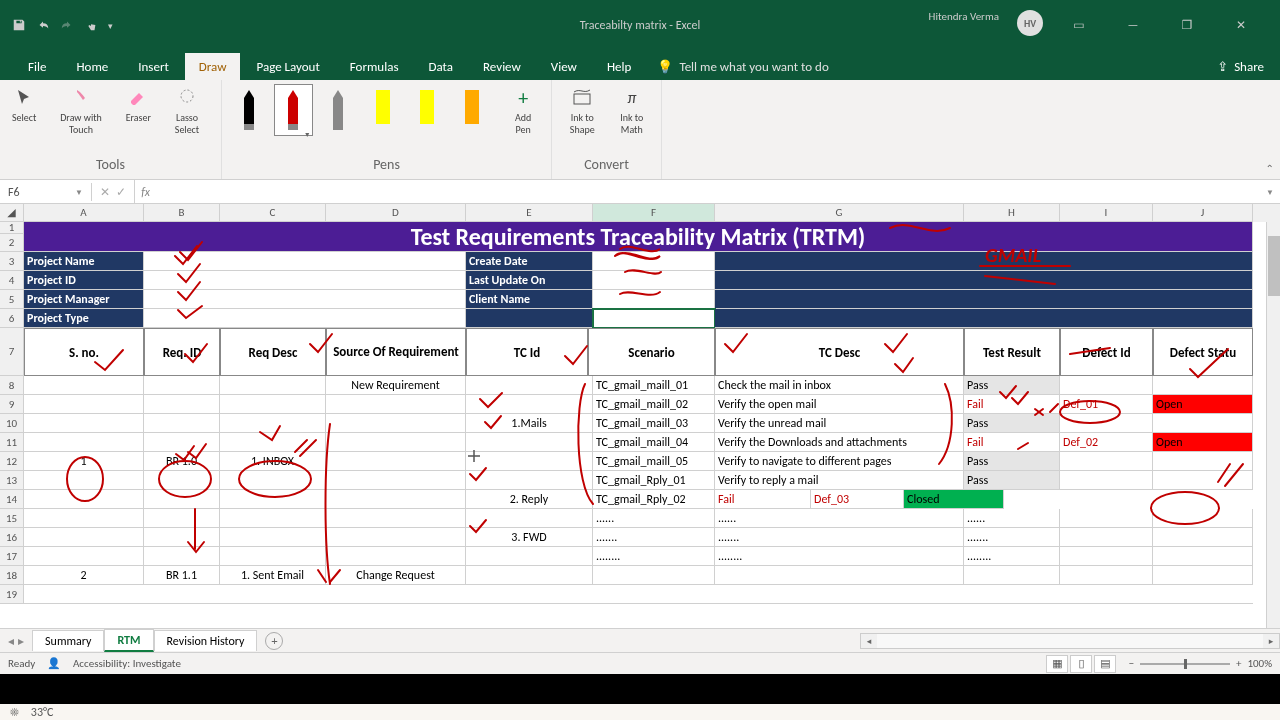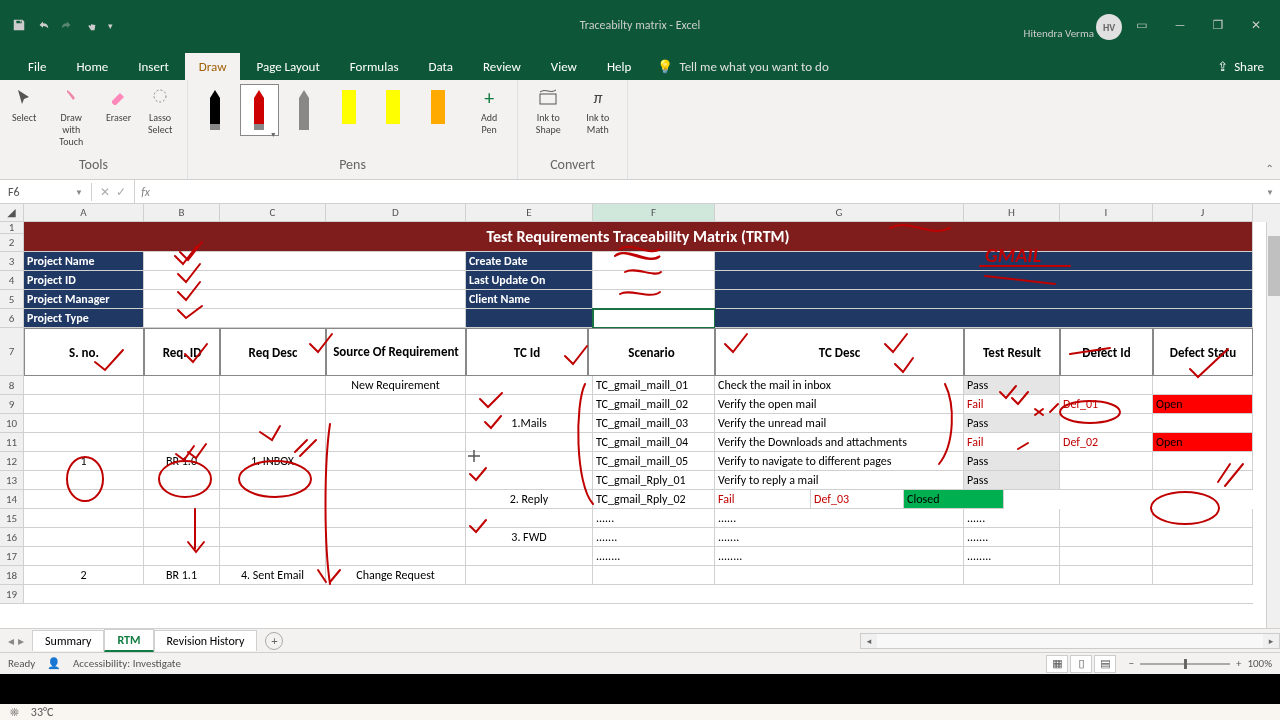--- a/index.html
+++ b/index.html
@@ -2,21 +2,21 @@
 <html><head>
 <meta charset="utf-8">
 <style>
 *{box-sizing:border-box;margin:0;padding:0;font-family:"Segoe UI",Calibri,sans-serif}
 body{background:#000;width:1280px;height:720px;overflow:hidden;position:relative}
 .titlebar{height:50px;background:linear-gradient(#0d5738,#0d5738);display:flex;align-items:center;color:#ccc;font-size:11px;position:relative}
 .tb-left{display:flex;gap:10px;padding-left:12px;align-items:center}
 .tb-left svg{fill:#ccc}
 .tb-ico{width:14px;height:14px;display:inline-block}
 .tb-title{position:absolute;left:50%;transform:translateX(-50%);font-size:12px}
-.tb-right{margin-left:auto;display:flex;align-items:flex-end;gap:2px;padding-right:6px}
+.tb-right{margin-left:auto;display:flex;align-items:flex-start;gap:18px;padding-right:21px}
 .avatar{width:26px;height:26px;border-radius:50%;background:#e0e0e0;color:#666;display:flex;align-items:center;justify-content:center;font-size:10px;font-weight:600}
 .winbtn{width:36px;height:30px;display:flex;align-items:center;justify-content:center;color:#ccc;font-size:12px}
 .ribbon-tabs{height:30px;background:#0d5738;display:flex;align-items:flex-end;padding-left:14px;gap:2px}
 .rtab{padding:6px 14px;font-size:13px;color:#fff;cursor:pointer}
 .rtab.active{background:#f3f2f1;color:#a16207;font-weight:400}
 .tell-me{display:flex;align-items:center;gap:6px;padding:6px 10px;color:#e0e0e0;font-size:13px}
 .share{margin-left:auto;padding:6px 16px;color:#fff;font-size:13px;display:flex;align-items:center;gap:6px}
 .ribbon-body{height:100px;background:#f3f2f1;border-bottom:1px solid #d0d0d0;display:flex;position:relative}
 .rgroup{border-right:1px solid #e0e0e0;padding:4px 8px;display:flex;flex-direction:column;align-items:center;justify-content:space-between;height:100%}
 .rgroup-row{display:flex;gap:6px;align-items:flex-start}
@@ -39,21 +39,21 @@
 .fx{padding:0 6px;font-style:italic;color:#888}
 .grid-wrap{position:relative;background:#fff;height:424px;overflow:hidden}
 .col-hdrs{display:flex;height:18px;background:#f0f0f0;font-size:11px;color:#555}
 .row-hdr{width:24px;background:#f0f0f0;border-right:1px solid #d0d0d0;border-bottom:1px solid #d0d0d0;text-align:center;font-size:11px;color:#555;display:flex;align-items:center;justify-content:center}
 .ch{border-right:1px solid #d0d0d0;border-bottom:1px solid #d0d0d0;text-align:center;line-height:18px}
 .ch.sel{background:#d0e8dc}
 .grid-body{position:relative}
 .row{display:flex;height:19px}
 .cell{border-right:1px solid #d0d0d0;border-bottom:1px solid #d0d0d0;font-size:12px;padding:1px 3px;overflow:hidden;white-space:nowrap;display:flex;align-items:center}
 .w-a{width:120px}.w-b{width:76px}.w-c{width:106px}.w-d{width:140px}.w-e{width:127px}.w-f{width:122px}.w-g{width:249px}.w-h{width:96px}.w-i{width:93px}.w-j{width:100px}
-.title-row{background:#7f1d1d;color:#fff;font-size:16px;font-weight:600;justify-content:center}
+.title-row{background:#4c1d95;color:#fff;font-size:24px;font-weight:600;justify-content:center}
 .meta-h{background:#203864;color:#fff;font-weight:600}
 .meta-b{background:#203864}
 .tbl-h{background:#fff;font-weight:600;font-size:13px;justify-content:center;border:1px solid #888}
 .pass{background:#e5e5e5}
 .fail{background:#ff0000;color:#000}
 .closed{background:#00b050}
 .def{color:#c00000}
 .sel-cell{outline:2px solid #1a7243;outline-offset:-1px}
 .tabs-bar{height:24px;background:#f3f2f1;border-top:1px solid #d0d0d0;display:flex;align-items:center;font-size:12px;position:relative}
 .sheet-nav{display:flex;gap:4px;padding:0 8px;color:#888}
@@ -119,21 +119,21 @@
     <span>💡</span>
     <span>Tell me what you want to do</span>
   </div>
   <div class="share">
     <span>⇪</span>
     <span>Share</span>
   </div>
 </div>
 
 <div class="ribbon-body">
-  <div class="rgroup" style="width:188px">
+  <div class="rgroup" style="width:222px">
     <div class="rgroup-row">
       <div class="ritm">
           <div class="ritm-ico">
             <svg width="20" height="20" viewBox="0 0 20 20">
               <path d="M4 2l4 14 2-5 5-2L4 2z" fill="#555"></path>
             </svg>
           </div>
           <span>Select</span>
         </div>
       <div class="ritm">
@@ -451,21 +451,21 @@
           <div class="cell w-h">........</div>
           <div class="cell w-i"></div>
           <div class="cell w-j"></div>
         </div>
       </div>
 
     <div class="row">
       <div class="row-hdr">18</div>
       <div class="cell w-a" style="justify-content:center">2</div>
       <div class="cell w-b" style="justify-content:center">BR 1.1</div>
-      <div class="cell w-c" style="justify-content:center">4. Sent Email</div>
+      <div class="cell w-c" style="justify-content:center">1. Sent Email</div>
       <div class="cell w-d" style="justify-content:center">Change Request</div>
       <div class="cell w-e"></div>
       <div class="cell w-f"></div>
       <div class="cell w-g"></div>
       <div class="cell w-h"></div>
       <div class="cell w-i"></div>
       <div class="cell w-j"></div>
     </div>
 
     <div class="row">

